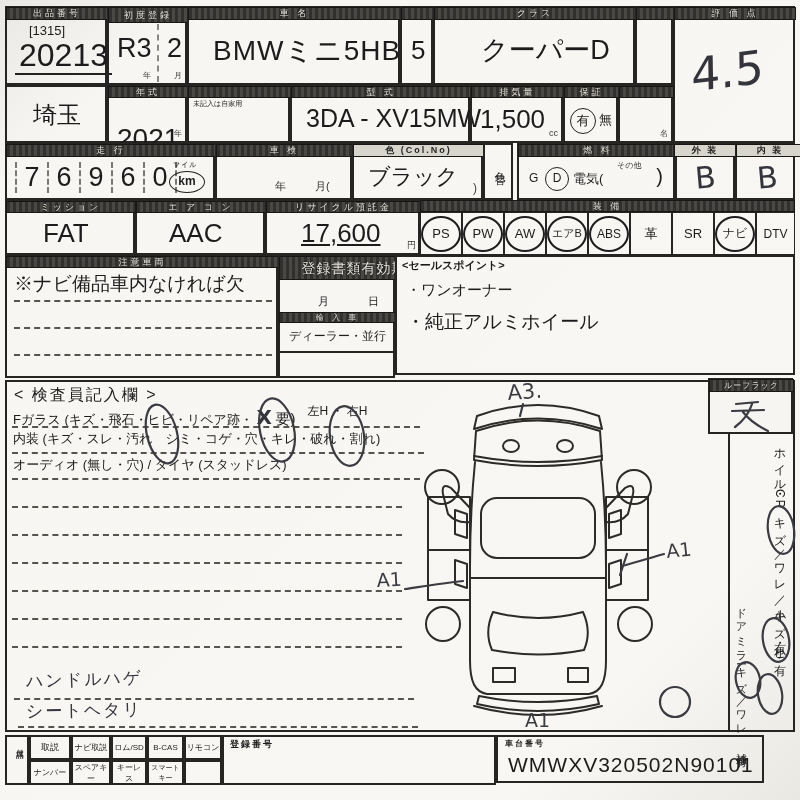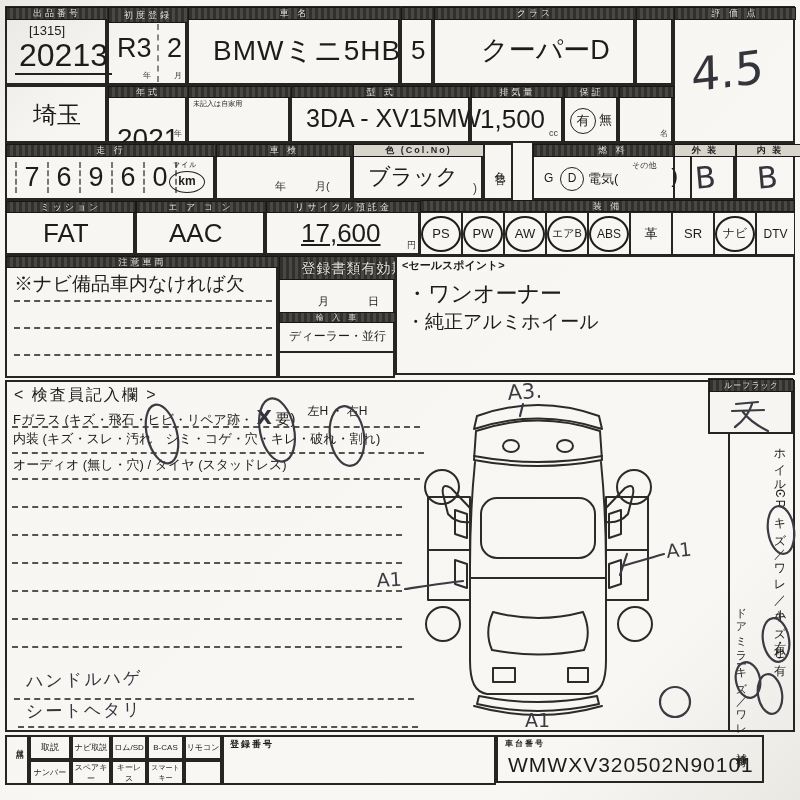--- a/index.html
+++ b/index.html
@@ -132,21 +132,21 @@
   <div class="cell" style="left:352px;top:143px;width:131px;height:57px;">
     <div class="band band-light" style="left:-1px;top:-1px;width:131px;height:13px;">色 (Col.No)</div>
     <div class="txt" style="left:14px;top:20px;font-size:22px;">ブラック</div>
     <div class="txt" style="right:4px;bottom:3px;font-size:12px;color:#444;">)</div>
   </div>
 
   <div class="cell" style="left:483px;top:143px;width:30px;height:57px;">
     <div class="txt vtext" style="left:9px;top:18px;font-size:11px;">色替</div>
   </div>
 
-  <div class="cell" style="left:532px;top:143px;width:160px;height:57px;">
+  <div class="cell" style="left:517px;top:143px;width:160px;height:57px;">
     <div class="band" style="left:-1px;top:-1px;width:160px;height:13px;">燃  料</div>
     <div class="txt" style="left:10px;top:27px;font-size:12px;">G</div>
     <span class="oval txt" style="left:26px;top:22px;width:22px;height:22px;font-size:12px;">D</span>
     <div class="txt" style="left:54px;top:27px;font-size:13px;">電気(</div>
     <div class="txt" style="left:98px;top:17px;font-size:8px;color:#333;">その他</div>
     <div class="txt" style="right:12px;top:20px;font-size:20px;">)</div>
   </div>
 
   <div class="cell" style="left:673px;top:143px;width:62px;height:57px;">
     <div class="band band-light" style="left:-1px;top:-1px;width:62px;height:13px;">外  装</div>
@@ -217,21 +217,21 @@
     <div class="txt" style="left:38px;top:38px;font-size:11px;">月</div>
     <div class="txt" style="left:88px;top:38px;font-size:11px;">日</div>
     <div class="band" style="left:-1px;top:55px;width:117px;height:11px;font-size:8px;">輸 入 車</div>
     <div class="txt ctr" style="left:0;top:66px;width:115px;height:28px;font-size:12px;">ディーラー・並行</div>
     <div style="position:absolute;left:0;top:94px;width:115px;border-top:2px solid #262524;"></div>
     <div class="txt ctr" style="left:0;top:95px;width:115px;height:38px;font-size:12px;margin-top:41px;">左H  ・  右H</div>
   </div>
 
   <div class="cell" style="left:395px;top:255px;width:400px;height:120px;">
     <div class="txt" style="left:5px;top:2px;font-size:11px;font-weight:bold;">&lt;セールスポイント&gt;</div>
-    <div class="txt" style="left:9px;top:25px;font-size:22px;">・ワンオーナー</div>
+    <div class="txt" style="left:9px;top:25px;font-size:15px;">・ワンオーナー</div>
     <div class="txt" style="left:9px;top:55px;font-size:19px;">・純正アルミホイール</div>
   </div>
 
   <div class="cell" style="left:5px;top:380px;width:790px;height:352px;"></div>
   <div class="cell" style="left:728px;top:380px;width:67px;height:352px;"></div>
 
   <div class="txt" style="left:14px;top:386px;font-size:16px;font-weight:normal;letter-spacing:2px;">&lt; 検査員記入欄 &gt;</div>
 
   <div class="txt" style="left:13px;top:406px;font-size:13px;">
     <span>Fガラス (キズ・飛石・ヒビ・リペア跡・</span>

